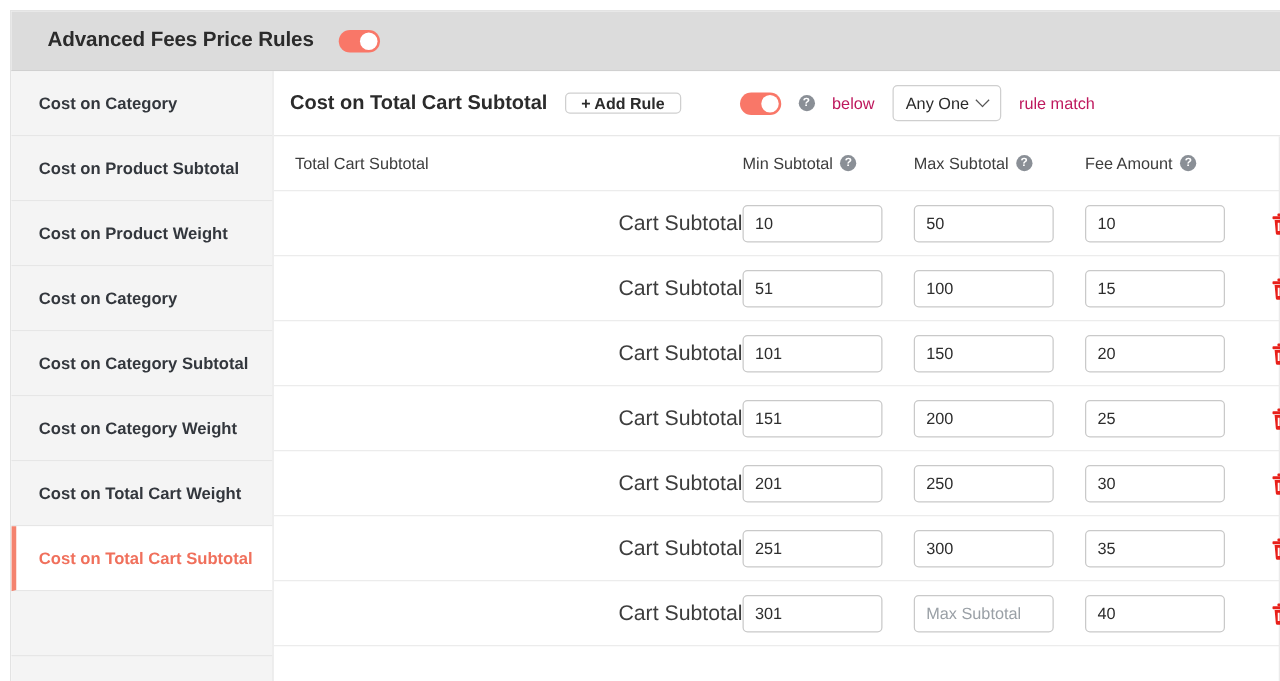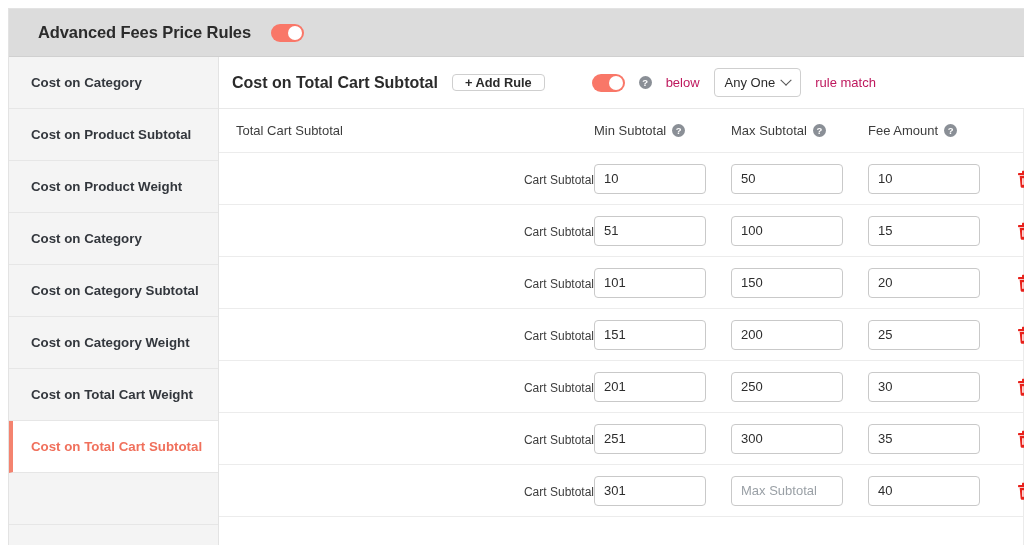--- a/index.html
+++ b/index.html
@@ -216,21 +216,21 @@
 
   .th {
     font-size: 13px;
     color: #3d3d3d;
     display: flex;
     align-items: center;
     gap: 6px;
     white-space: nowrap;
   }
   .cell-label {
-    font-size: 12px;
+    font-size: 17px;
     color: #3d3d3d;
     white-space: nowrap;
   }
 
   .field {
     width: 112px;
     height: 30px;
     border: 1px solid #c9c9c9;
     border-radius: 4px;
     background: #ffffff;

